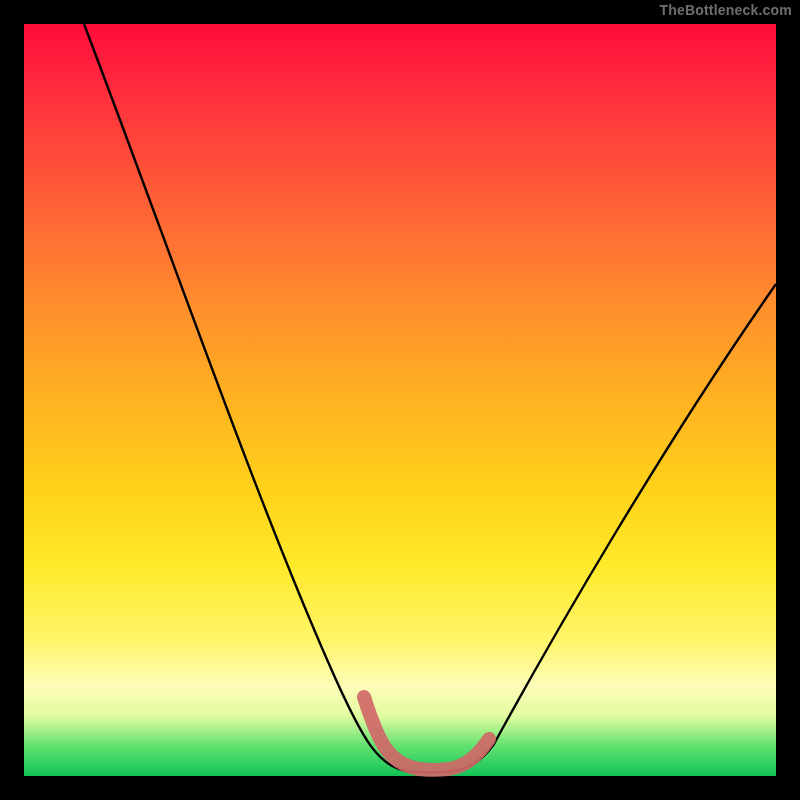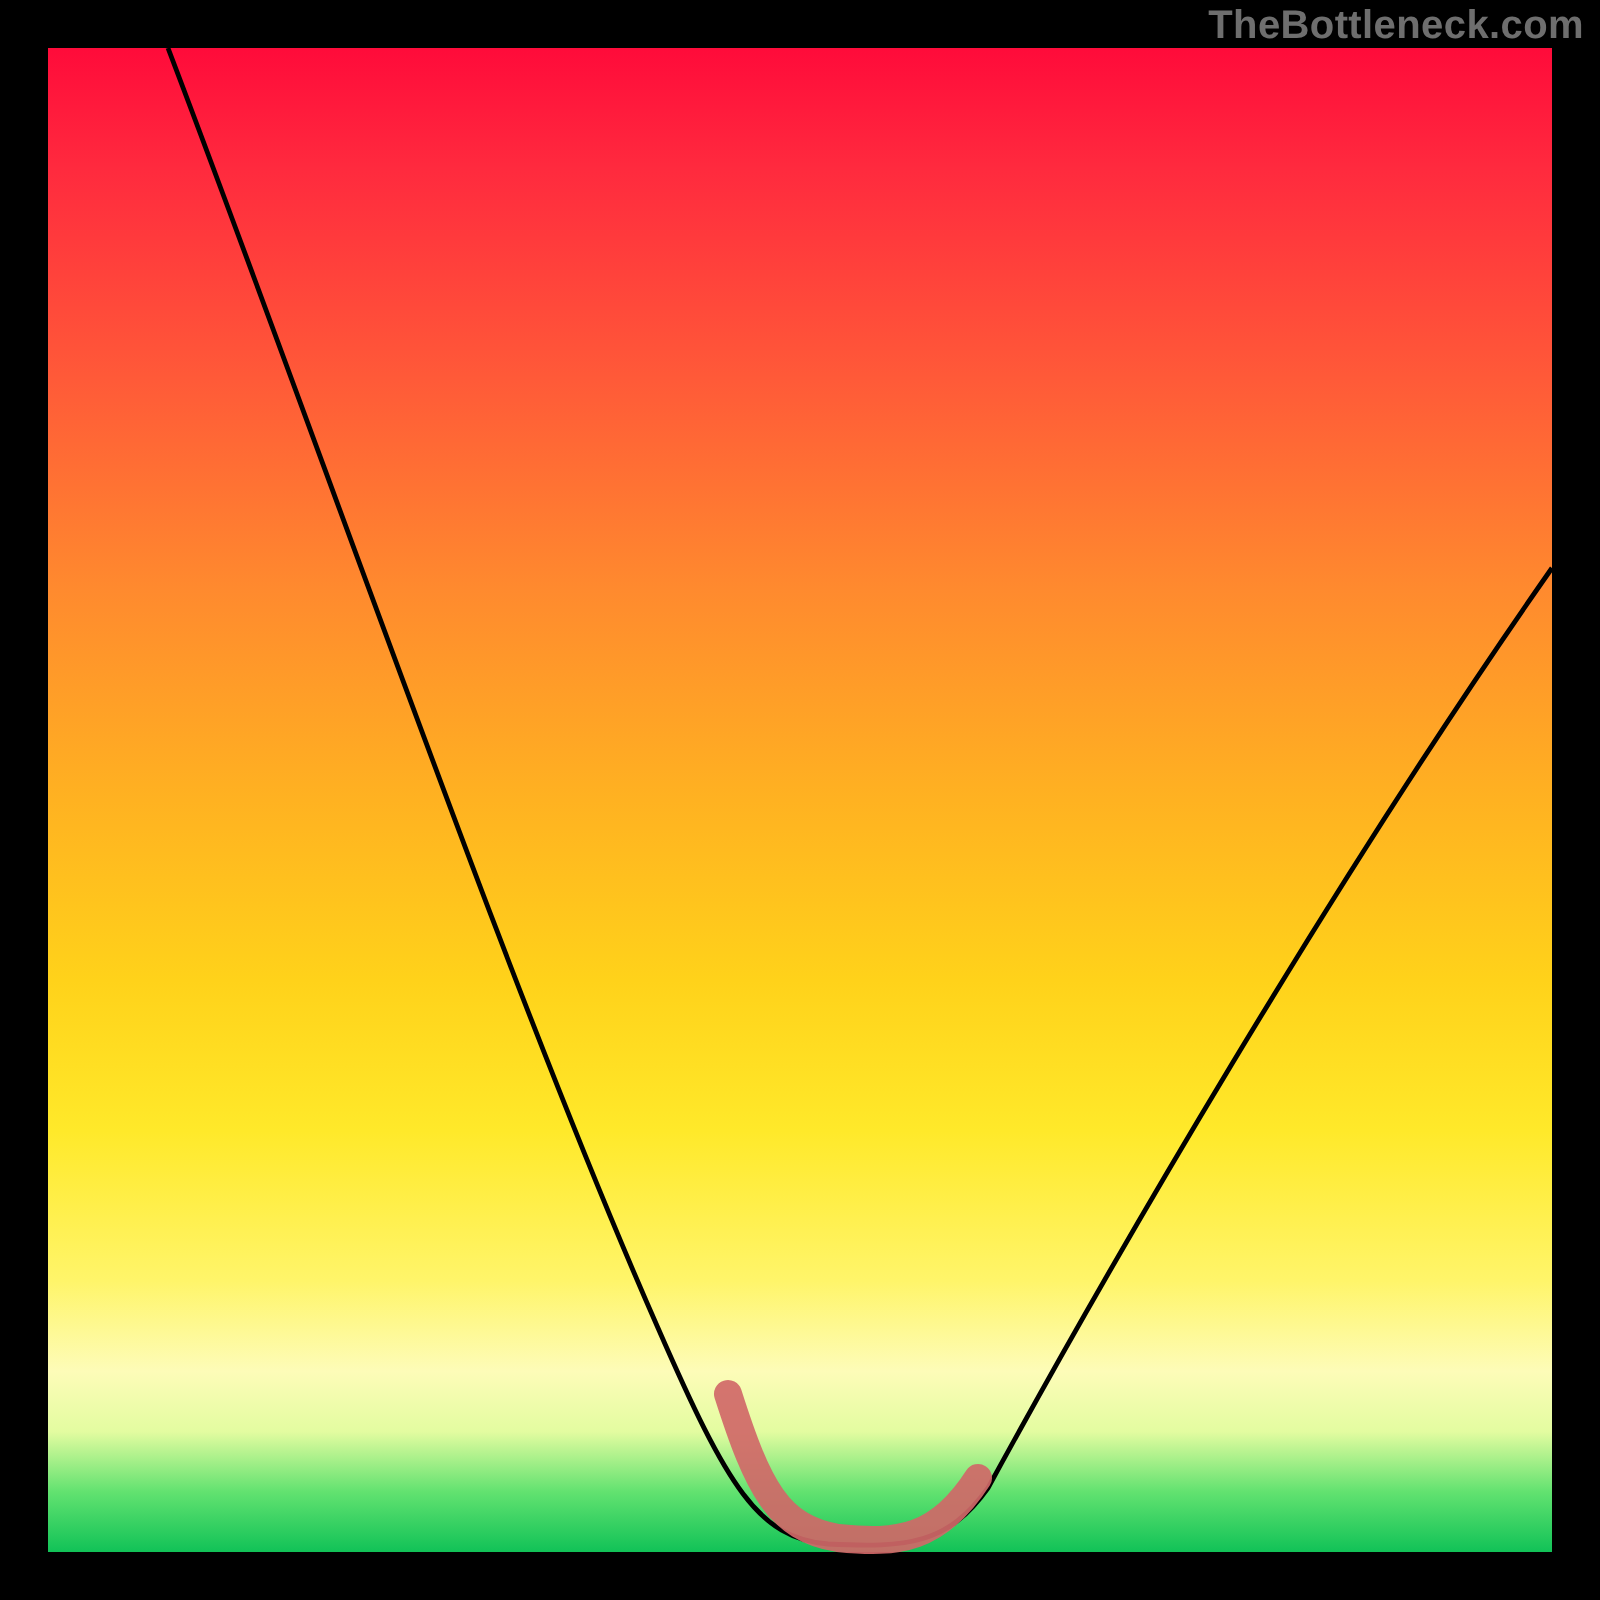--- a/index.html
+++ b/index.html
@@ -40,21 +40,21 @@
       #e3fca0 92%,
       #62e270 96%,
       #11c257 100%
     );
   }
   .watermark {
     position: absolute;
     top: 2px;
     right: 8px;
     color: #6e6e6e;
-    font-size: 20px;
+    font-size: 14px;
     font-weight: 600;
     letter-spacing: 0.2px;
     user-select: none;
     text-align: center;
   }
   svg.curve {
     position: absolute;
     top: 0;
     left: 0;
     width: 752px;

